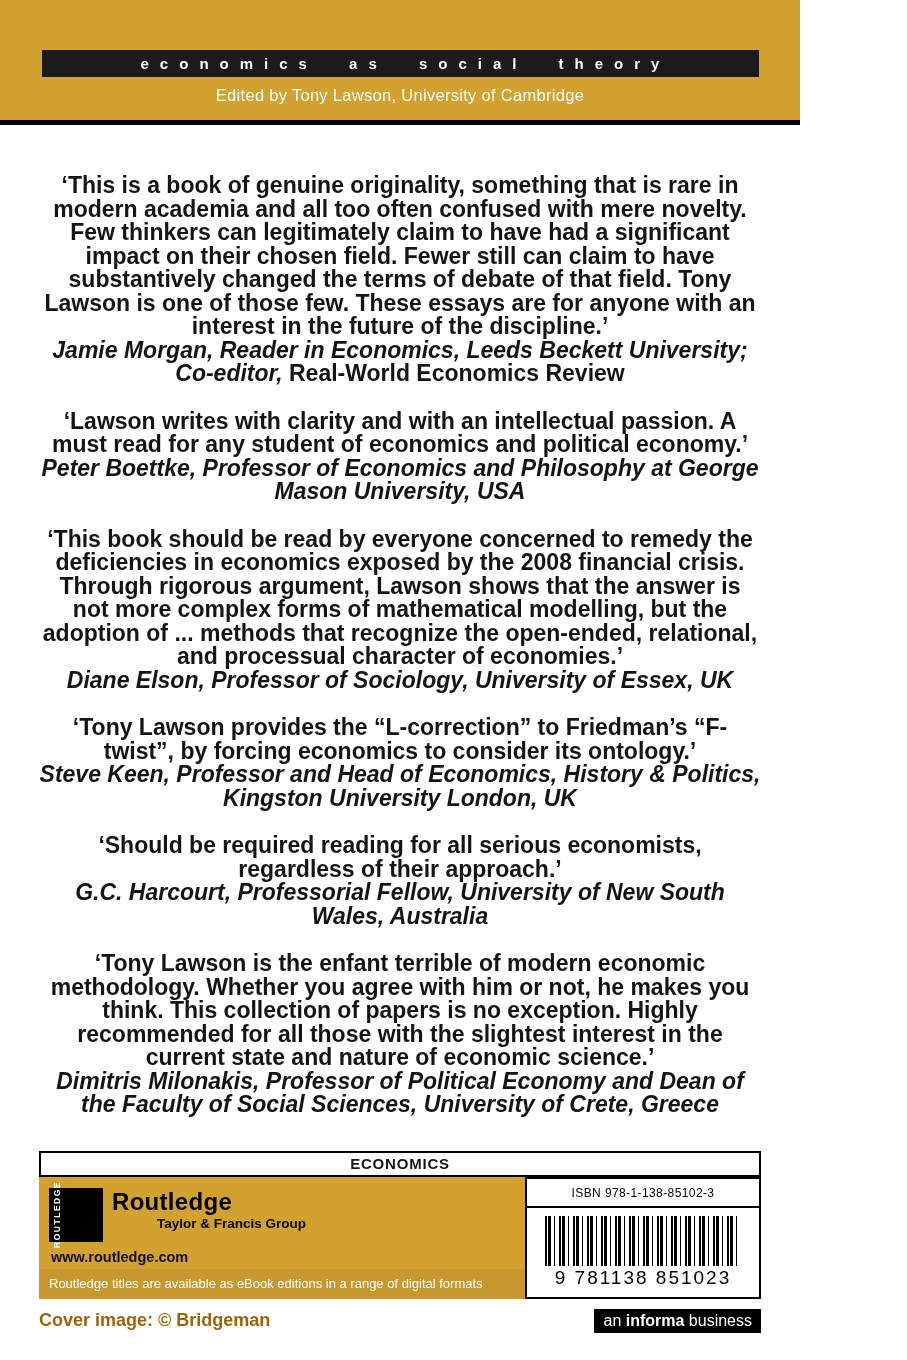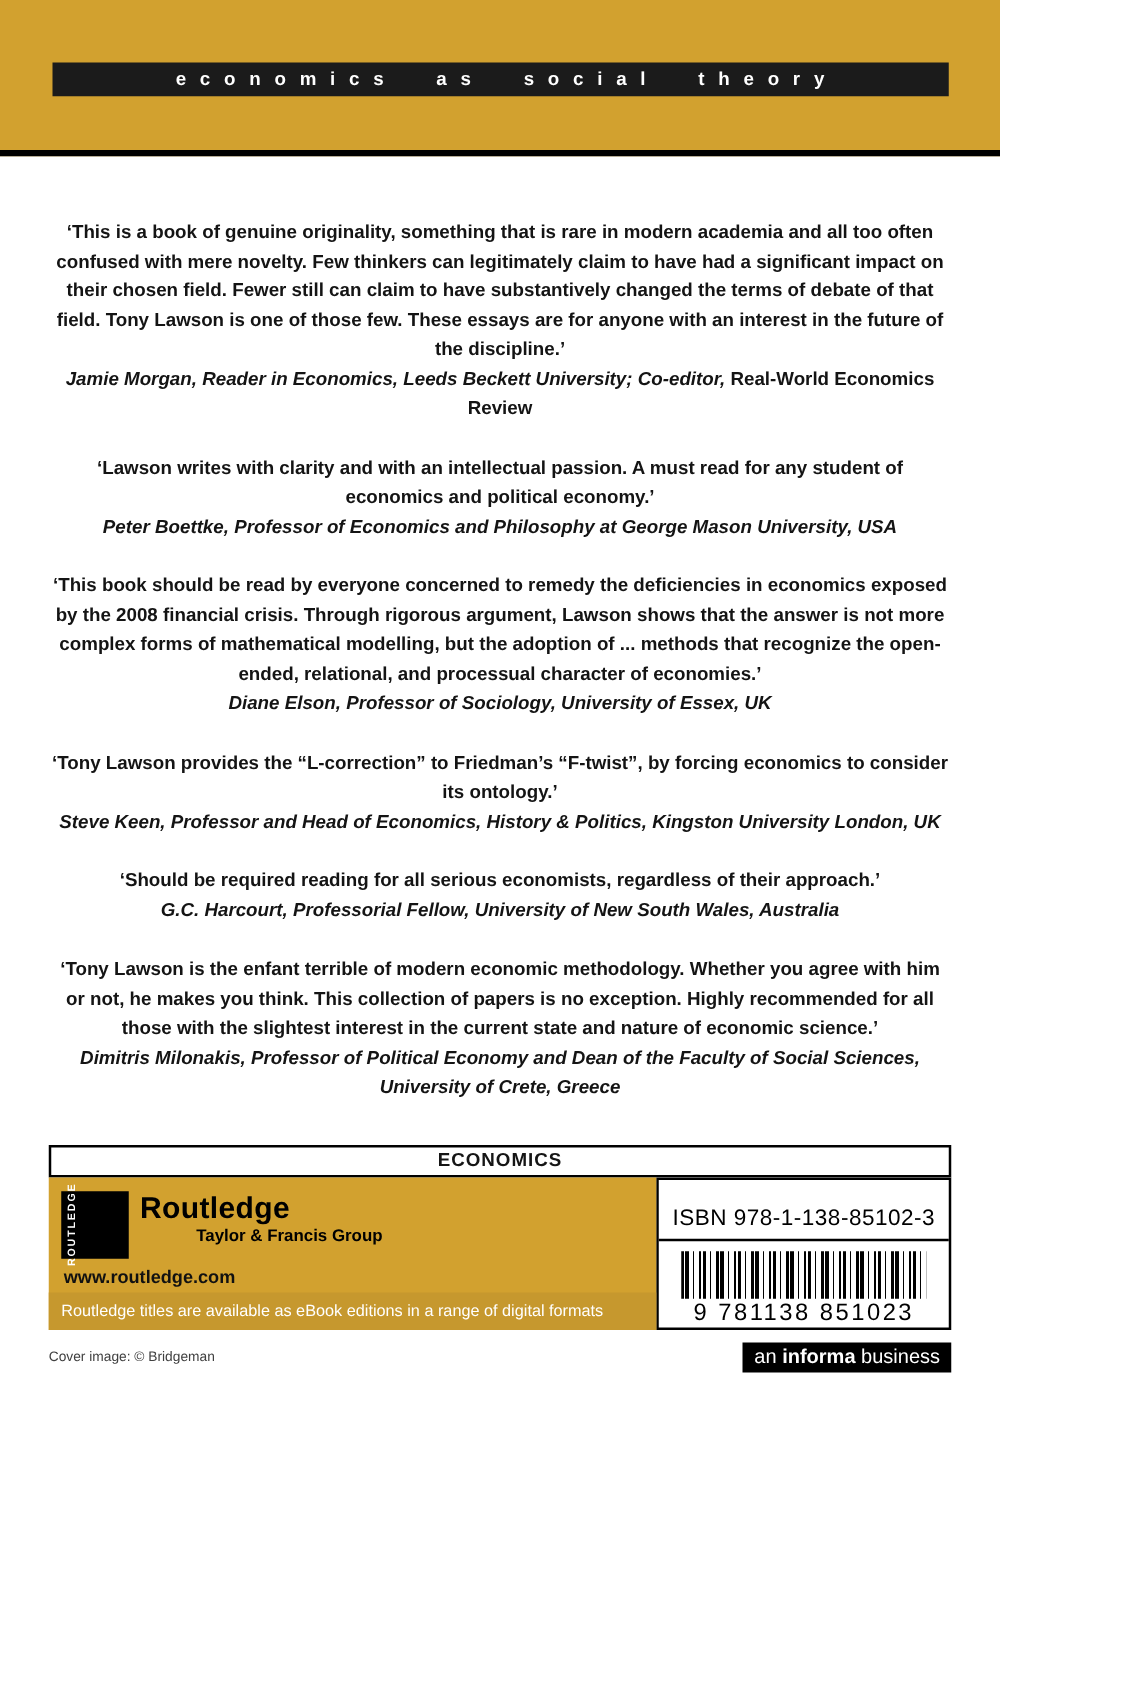--- a/index.html
+++ b/index.html
@@ -39,21 +39,21 @@
     letter-spacing: 0.3px;
   }
 
   
   .quotes {
     width: 722px;
     margin: 0 auto;
     padding-top: 49px;
     text-align: center;
     font-weight: bold;
-    font-size: 15px;
+    font-size: 23px;
     line-height: 23.5px;
     color: #141414;
   }
   .quote { margin-bottom: 24px; }
   .quote p { margin: 0; }
   .attr { font-style: italic; }
   .attr .roman { font-style: normal; }
 
   
   .footer-box { width: 722px; margin: 34px auto 0; }
@@ -106,50 +106,51 @@
     box-sizing: border-box;
   }
 
   .barcode-box {
     flex: 1;
     box-sizing: border-box;
     border: 2px solid #000;
     background: #fff;
     display: flex; flex-direction: column; align-items: center;
   }
-  .isbn { font-size: 18px; margin-top: 20px; letter-spacing: 0.4px; color: #000; }
+  .isbn { font-size: 12px; margin-top: 7px; letter-spacing: 0.4px; color: #000; }
   .isbn-rule { width: 100%; border-top: 2px solid #000; margin-top: 6px; }
   .barcode {
     width: 196px; height: 50px;
     margin-top: 8px;
     background: repeating-linear-gradient(90deg,
       #000 0 2px, #fff 2px 3px,
       #000 3px 6px, #fff 6px 9px,
       #000 9px 10px, #fff 10px 14px);
   }
   .barcode-digits { font-size: 19px; letter-spacing: 2px; margin-top: 1px; color: #000; }
 
   .bottom-row {
     width: 722px;
     margin: 10px auto 0;
     display: flex; justify-content: space-between; align-items: center;
   }
-  .cover-credit { font-size: 11px; color: #404040; }
+  .cover-credit { font-size: 18px; color: #a16207; font-weight: bold; }
   .informa-badge { background: #000; color: #fff; font-size: 16px; padding: 3px 9px; }
   .informa-badge b { font-weight: bold; }
 </style>
 </head>
 <body>
 
 <div class="page">
 
   <header class="banner">
     <div class="series-bar">
       <span>economics as social theory</span>
     </div>
+    <div class="edited-by">Edited by Tony Lawson, University of Cambridge</div>
   </header>
 
   <main class="quotes">
 
     <div class="quote">
       <p>‘This is a book of genuine originality, something that is rare in modern academia and all too often confused with mere novelty. Few thinkers can legitimately claim to have had a significant impact on their chosen field. Fewer still can claim to have substantively changed the terms of debate of that field. Tony Lawson is one of those few. These essays are for anyone with an interest in the future of the discipline.’</p>
       <p class="attr"><span>Jamie Morgan, Reader in Economics, Leeds Beckett University; Co-editor,</span> <span class="roman">Real-World Economics Review</span></p>
     </div>
 
 

